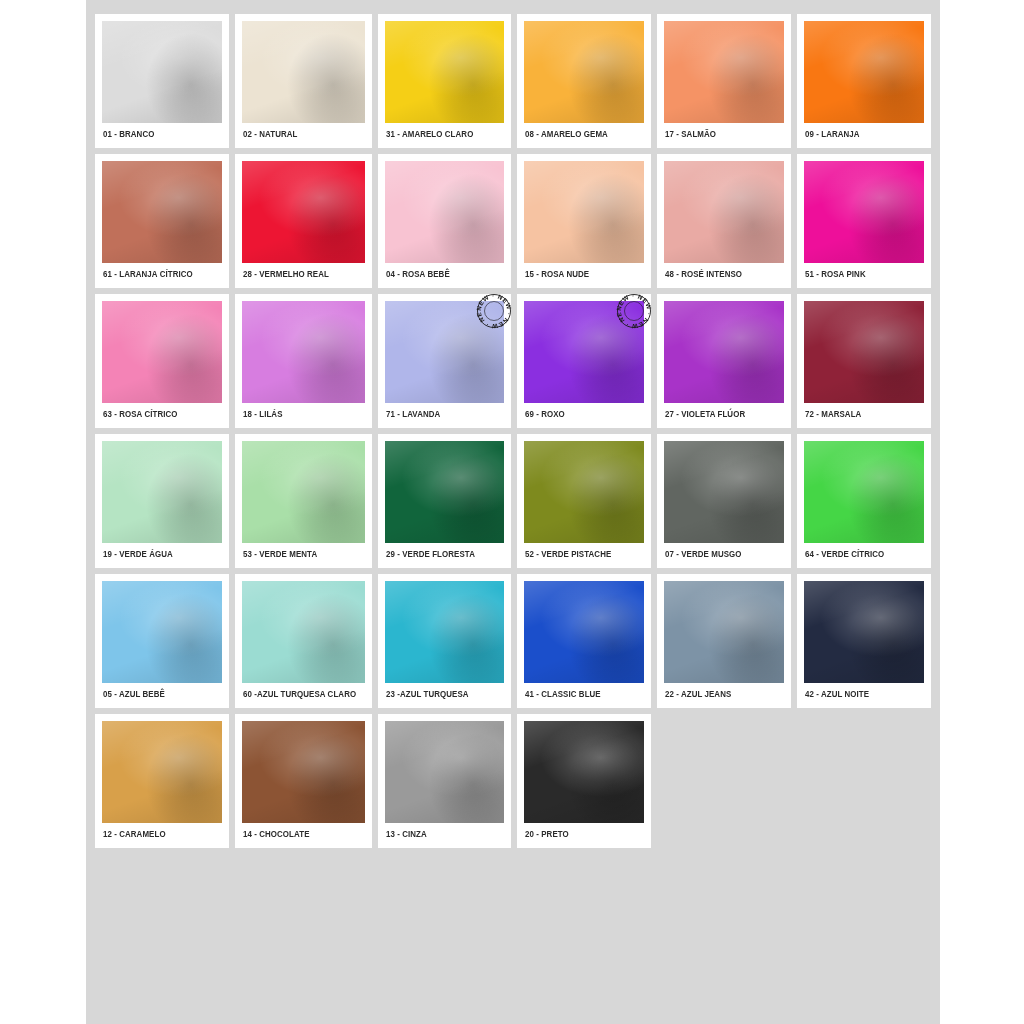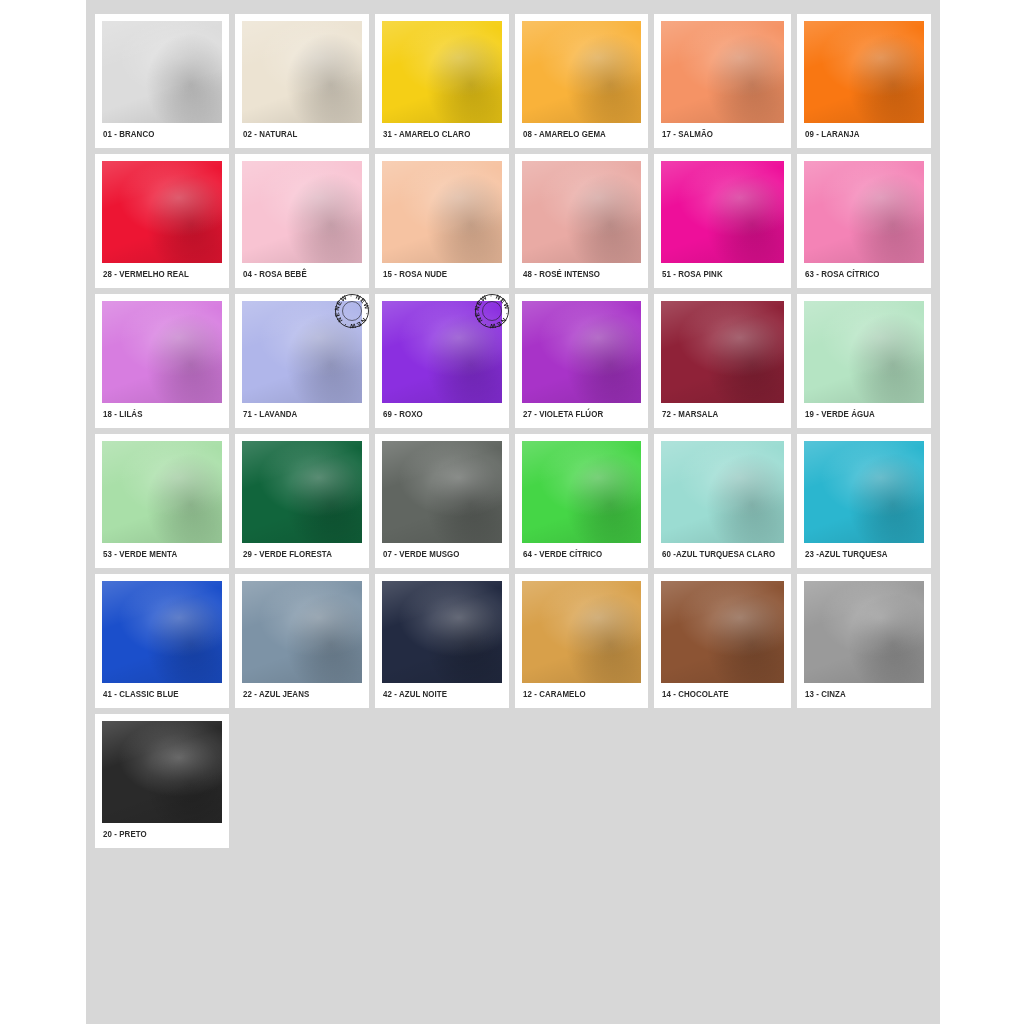--- a/index.html
+++ b/index.html
@@ -169,20 +169,28 @@
         </div>
         <div class="swatch-card">
           <div class="swatch-image" style="background: rgb(249, 119, 18);">
             <div class="fold-a"></div>
             <div class="fold-b"></div>
             <div class="fold-c"></div>
           </div>
           <div class="swatch-label">09 - LARANJA</div>
         </div>
         <div class="swatch-card">
+          <div class="swatch-image" style="background: rgb(192, 112, 90);">
+            <div class="fold-a"></div>
+            <div class="fold-b"></div>
+            <div class="fold-c"></div>
+          </div>
+          <div class="swatch-label">61 - LARANJA CÍTRICO</div>
+        </div>
+        <div class="swatch-card">
           <div class="swatch-image" style="background: rgb(237, 21, 51);">
             <div class="fold-a"></div>
             <div class="fold-b"></div>
             <div class="fold-c"></div>
           </div>
           <div class="swatch-label">28 - VERMELHO REAL</div>
         </div>
         <div class="swatch-card">
           <div class="swatch-image" style="background: rgb(248, 195, 210);">
             <div class="fold-a"></div>
@@ -301,34 +309,50 @@
         </div>
         <div class="swatch-card">
           <div class="swatch-image" style="background: rgb(17, 101, 60);">
             <div class="fold-a"></div>
             <div class="fold-b"></div>
             <div class="fold-c"></div>
           </div>
           <div class="swatch-label">29 - VERDE FLORESTA</div>
         </div>
         <div class="swatch-card">
+          <div class="swatch-image" style="background: rgb(126, 138, 30);">
+            <div class="fold-a"></div>
+            <div class="fold-b"></div>
+            <div class="fold-c"></div>
+          </div>
+          <div class="swatch-label">52 - VERDE PISTACHE</div>
+        </div>
+        <div class="swatch-card">
           <div class="swatch-image" style="background: rgb(97, 102, 97);">
             <div class="fold-a"></div>
             <div class="fold-b"></div>
             <div class="fold-c"></div>
           </div>
           <div class="swatch-label">07 - VERDE MUSGO</div>
         </div>
         <div class="swatch-card">
           <div class="swatch-image" style="background: rgb(69, 214, 70);">
             <div class="fold-a"></div>
             <div class="fold-b"></div>
             <div class="fold-c"></div>
           </div>
           <div class="swatch-label">64 - VERDE CÍTRICO</div>
+        </div>
+        <div class="swatch-card">
+          <div class="swatch-image" style="background: rgb(126, 197, 234);">
+            <div class="fold-a"></div>
+            <div class="fold-b"></div>
+            <div class="fold-c"></div>
+          </div>
+          <div class="swatch-label">05 - AZUL BEBÊ</div>
         </div>
         <div class="swatch-card">
           <div class="swatch-image" style="background: rgb(155, 220, 210);">
             <div class="fold-a"></div>
             <div class="fold-b"></div>
             <div class="fold-c"></div>
           </div>
           <div class="swatch-label">60 -AZUL TURQUESA CLARO</div>
         </div>
         <div class="swatch-card">

